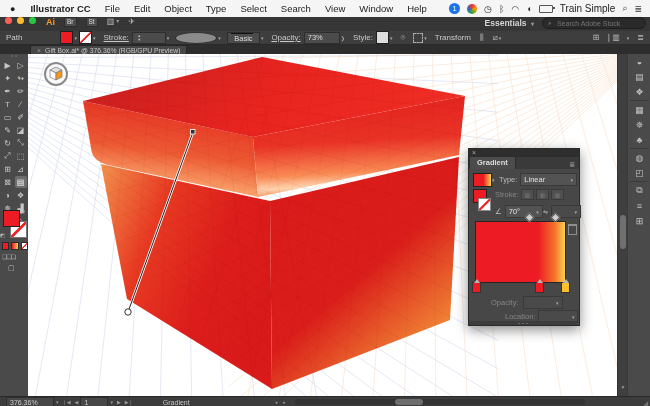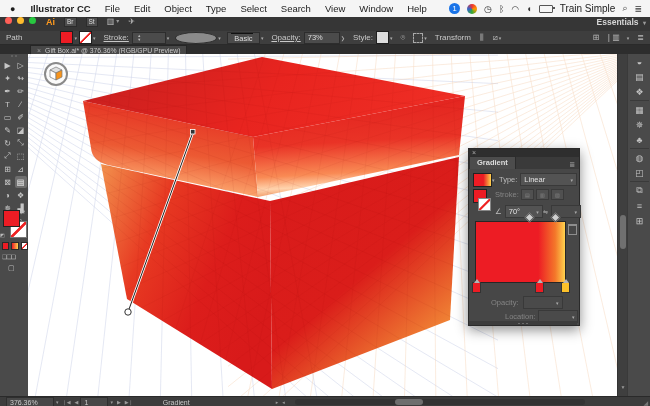--- a/index.html
+++ b/index.html
@@ -177,20 +177,24 @@
   <span id="ai-logo">Ai</span>
   <span class="appbox">Br</span>
   <span class="appbox">St</span>
   <span class="tb-icon">▥</span>
     <span class="chev">▾</span>
   <span class="tb-icon">✈</span>
   <div id="titlebar-right">
     <span id="workspace">
       <span>Essentials</span>
       <span class="chev">▾</span>
+    </span>
+    <span id="stock-search">
+      <span>⌕</span>
+      <input placeholder="Search Adobe Stock" style="">
     </span>
   </div>
 </div>
 
 <div id="controlbar">
   <span class="cb-label">Path</span>
   <span class="mini-swatch fill-red" style="margin-left:38px;"></span>
   <span class="tiny-chev">▾</span>
   <span class="mini-swatch stroke-none"></span>
   <span class="tiny-chev">▾</span>

